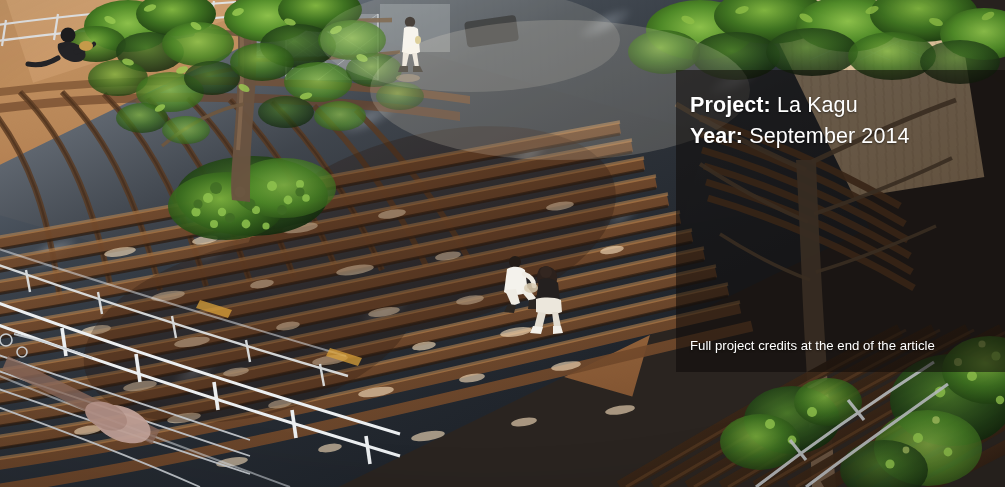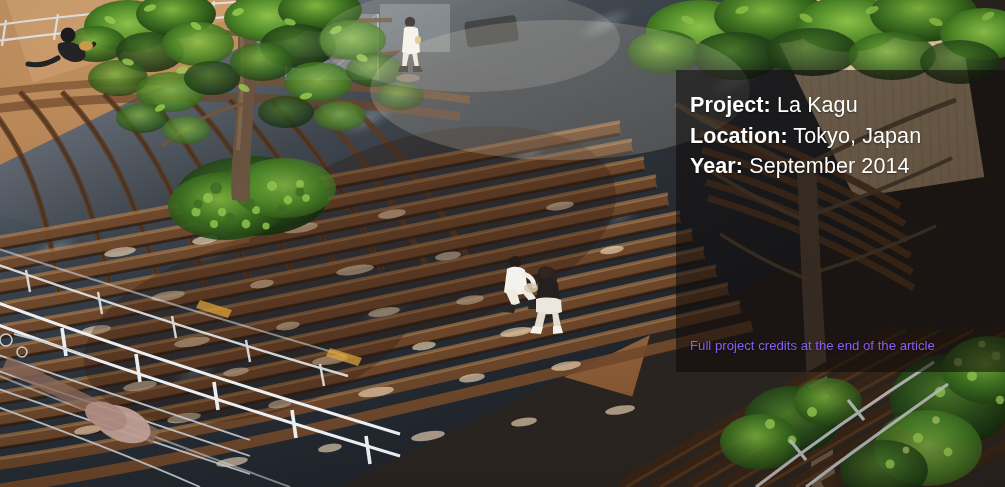--- a/index.html
+++ b/index.html
@@ -147,21 +147,21 @@
   }
   .fact { display: block; }
   .fact-label {
     font-weight: bold;
   }
   .fact-value { font-weight: normal; }
   #credits-note {
     position: absolute;
     left: 14px;
     bottom: 18px;
-    color: #8b5cf6;
+    color: #ffffff;
     font-size: 13.2px;
     line-height: 17px;
     text-shadow: 0 1px 2px rgba(0,0,0,.55);
     white-space: nowrap;
   }
 </style>
 </head>
 <body>
 
 <div id="stage">
@@ -647,24 +647,20 @@
   </div>
 
   <div id="overlay-panel">
     <div id="fact-list">
 
       <span class="fact">
         <span class="fact-label">Project:</span>
         <span class="fact-value">La Kagu</span>
       </span>
 
-      <span class="fact">
-        <span class="fact-label">Location:</span>
-        <span class="fact-value">Tokyo, Japan</span>
-      </span>
 
 
 
       <span class="fact">
         <span class="fact-label">Year:</span>
         <span class="fact-value">September 2014</span>
       </span>
 
 
     </div>

